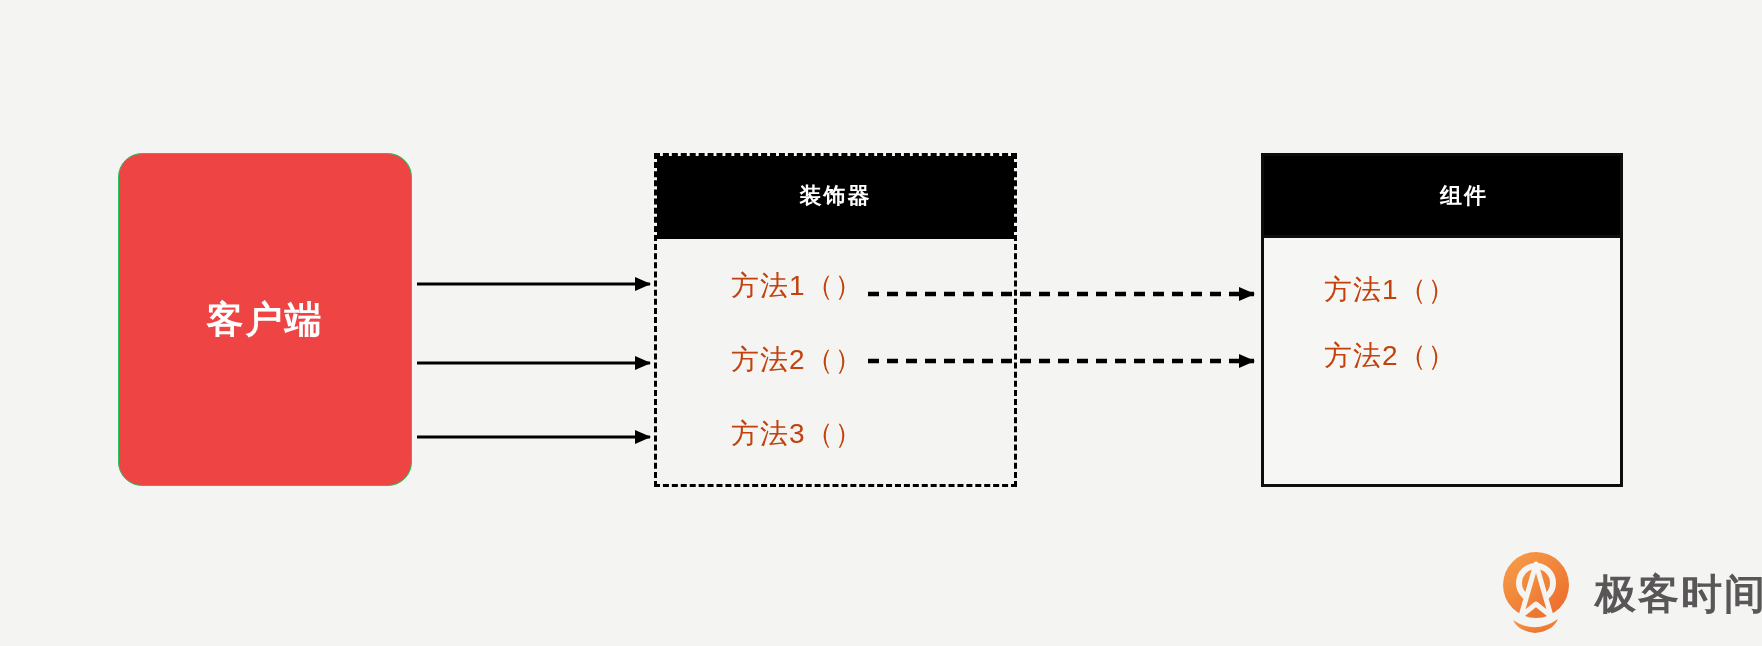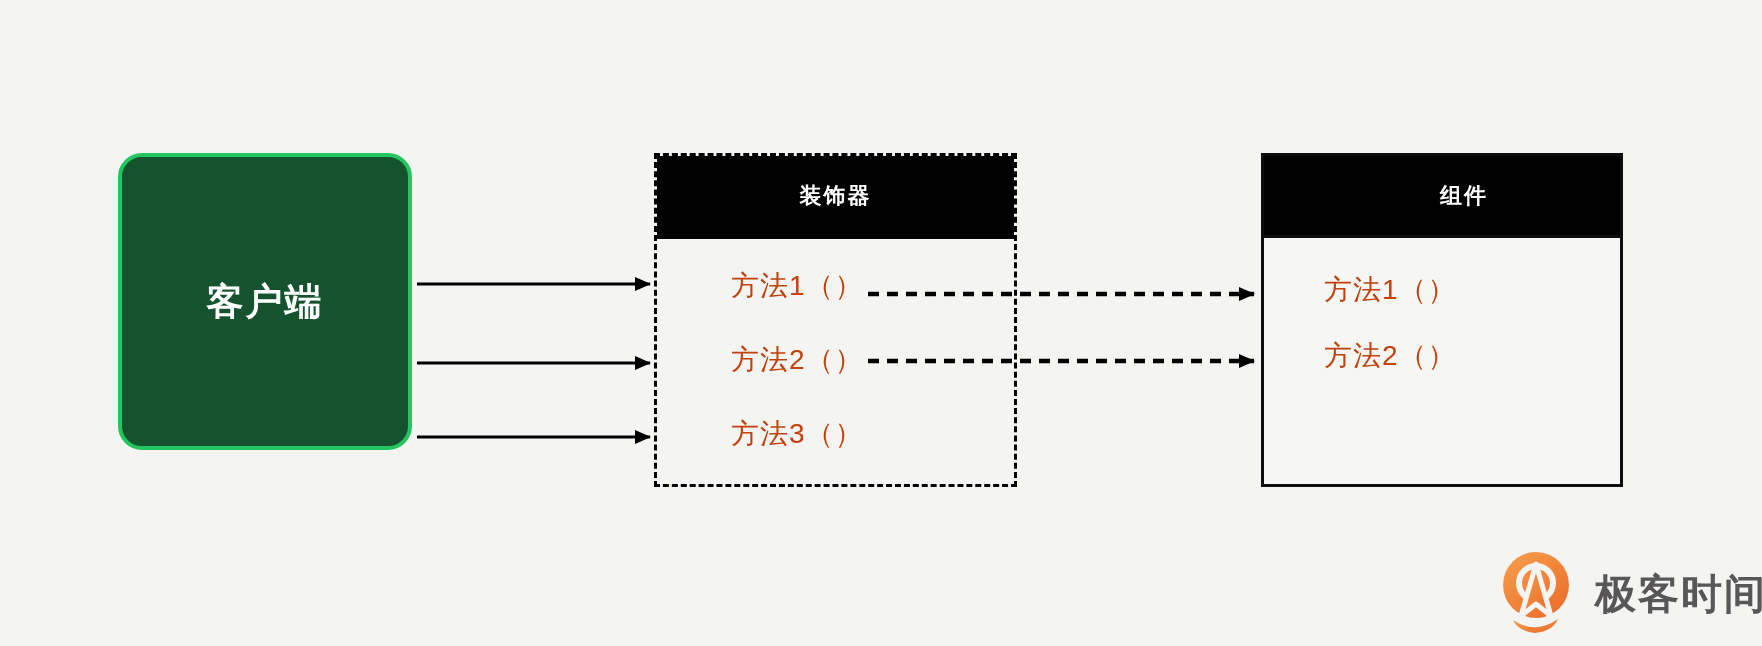--- a/index.html
+++ b/index.html
@@ -11,23 +11,23 @@
   .canvas {
     position: relative;
     width: 1762px;
     height: 646px;
     background: #f4f5f3;
   }
   
   .client-box {
     position: absolute;
     left: 118px; top: 153px;
-    width: 294px; height: 297px;
-    background: #14532d;
-    border: 4px solid #22c55e;
+    width: 294px; height: 333px;
+    background: #ef4444;
+    border: 1px solid #22c55e;
     border-radius: 24px;
     display: flex;
     align-items: center;
     justify-content: center;
   }
   .client-box .label {
     color: #ffffff;
     font-size: 37px;
     font-weight: 600;
     letter-spacing: 2px;

